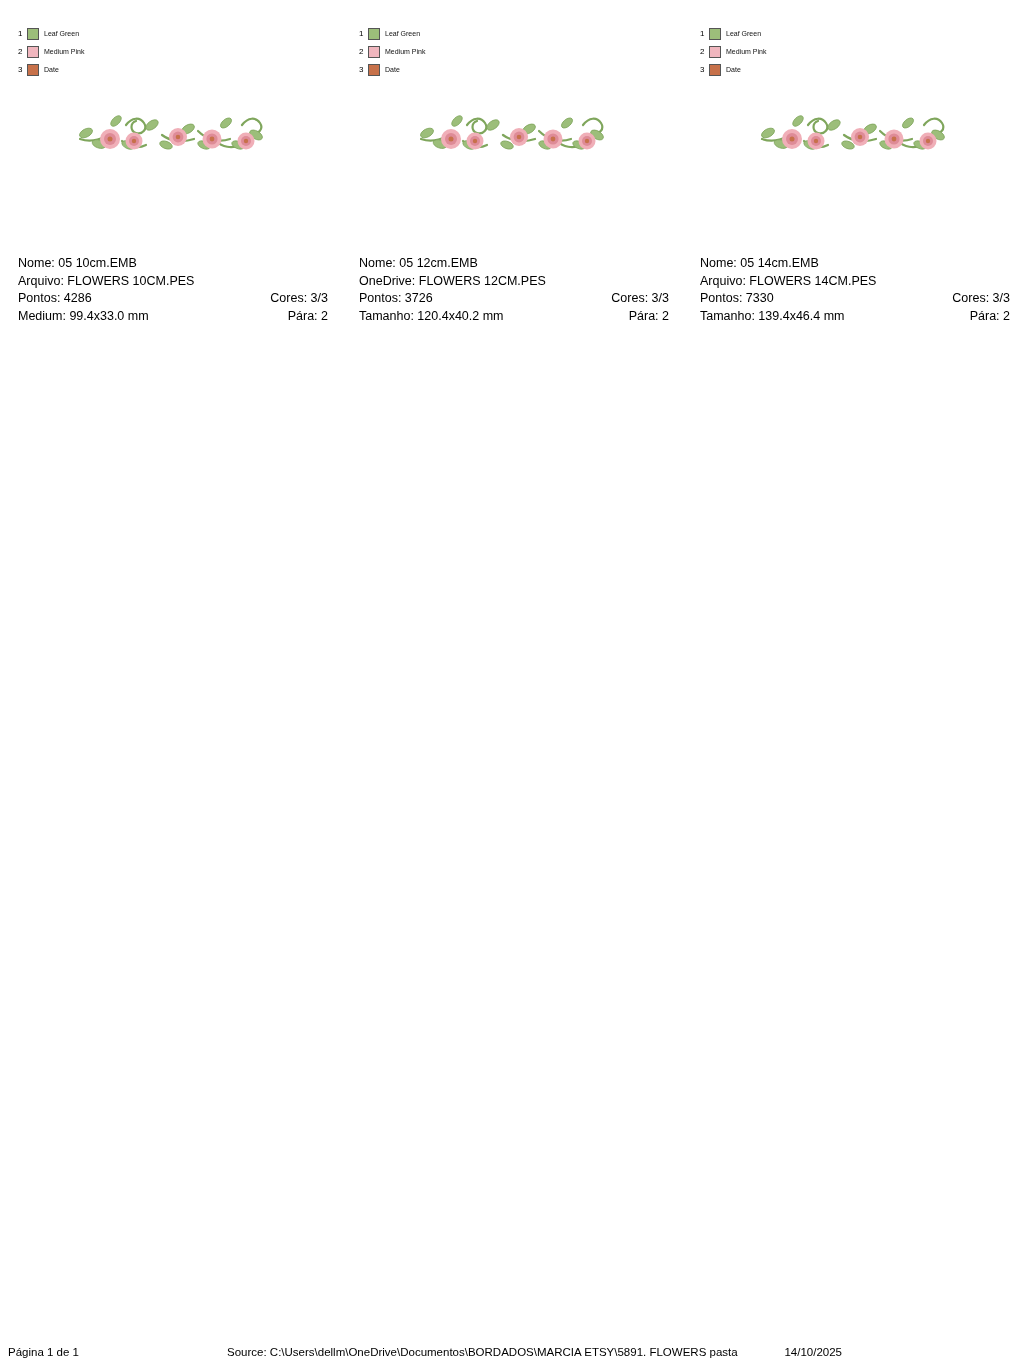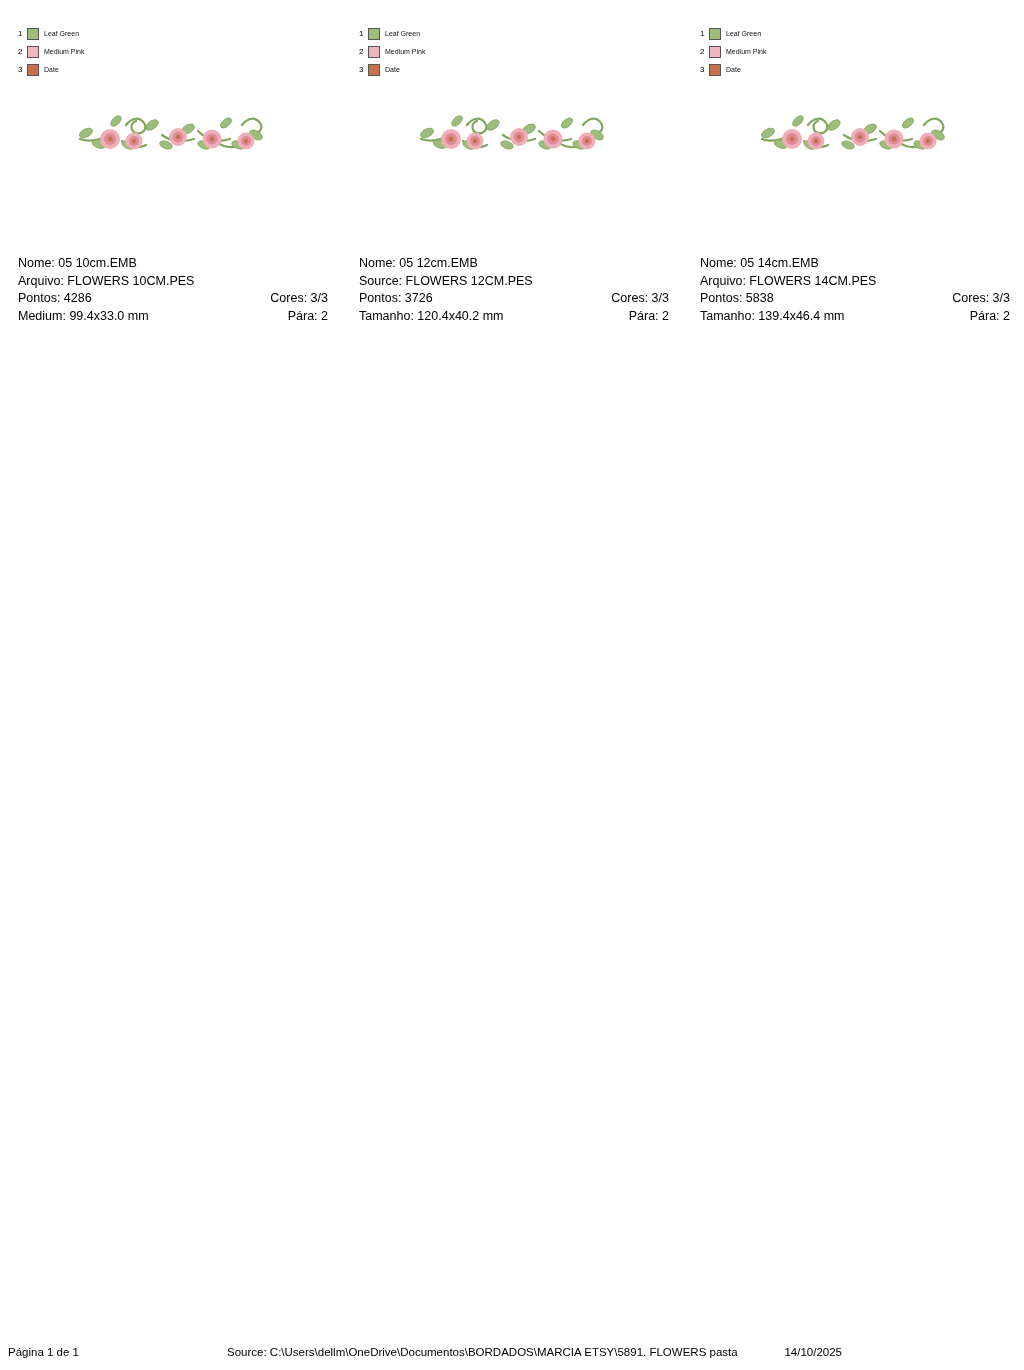--- a/index.html
+++ b/index.html
@@ -287,21 +287,21 @@
               <circle cx="180" cy="46" r="8.5" fill="#F0AFB8"></circle>
               <circle cx="180" cy="46" r="5" fill="#DE8B97"></circle>
               <circle cx="180" cy="46" r="2.2" fill="#C7714A"></circle>
             </g>
           </g>
         </svg>
       </div>
 
       <div class="info">
         <div class="line">Nome: 05 12cm.EMB</div>
-        <div class="line">Source: FLOWERS 12CM.PES</div>
+        <div class="line">OneDrive: FLOWERS 12CM.PES</div>
         <div class="split">
           <span>Pontos: 3726</span>
           <span class="right">Cores: 3/3</span>
         </div>
         <div class="split">
           <span>Tamanho: 120.4x40.2 mm</span>
           <span class="right">Pára: 2</span>
         </div>
       </div>
     </div>
@@ -377,21 +377,21 @@
               <circle cx="180" cy="46" r="2.2" fill="#C7714A"></circle>
             </g>
           </g>
         </svg>
       </div>
 
       <div class="info">
         <div class="line">Nome: 05 14cm.EMB</div>
         <div class="line">Arquivo: FLOWERS 14CM.PES</div>
         <div class="split">
-          <span>Pontos: 5838</span>
+          <span>Pontos: 7330</span>
           <span class="right">Cores: 3/3</span>
         </div>
         <div class="split">
           <span>Tamanho: 139.4x46.4 mm</span>
           <span class="right">Pára: 2</span>
         </div>
       </div>
     </div>
 
   </div>

